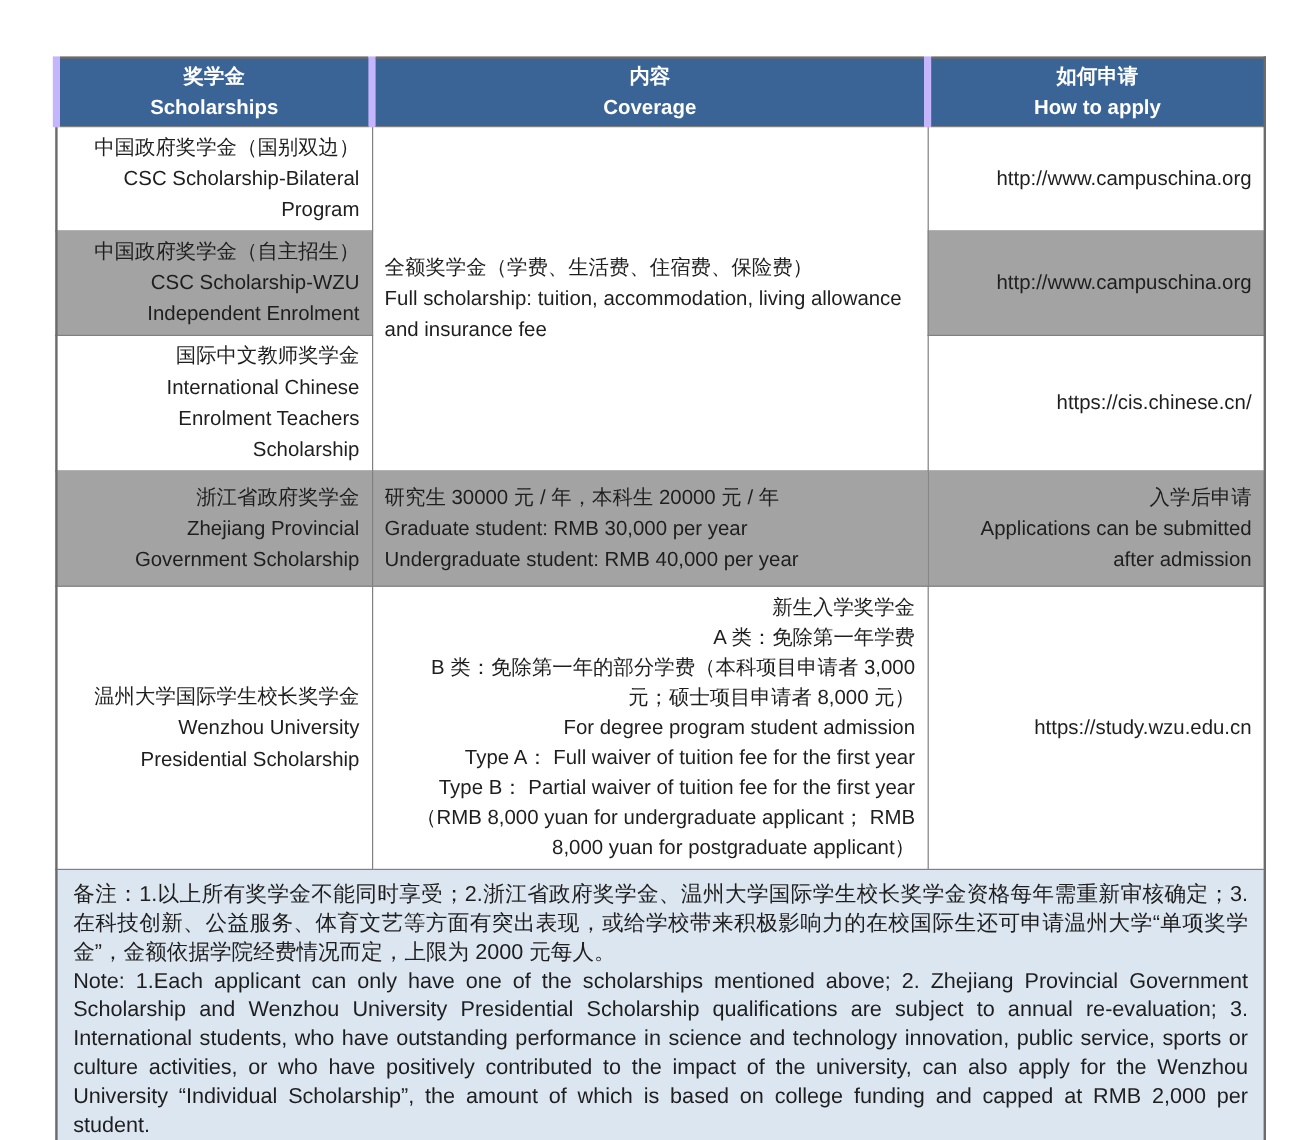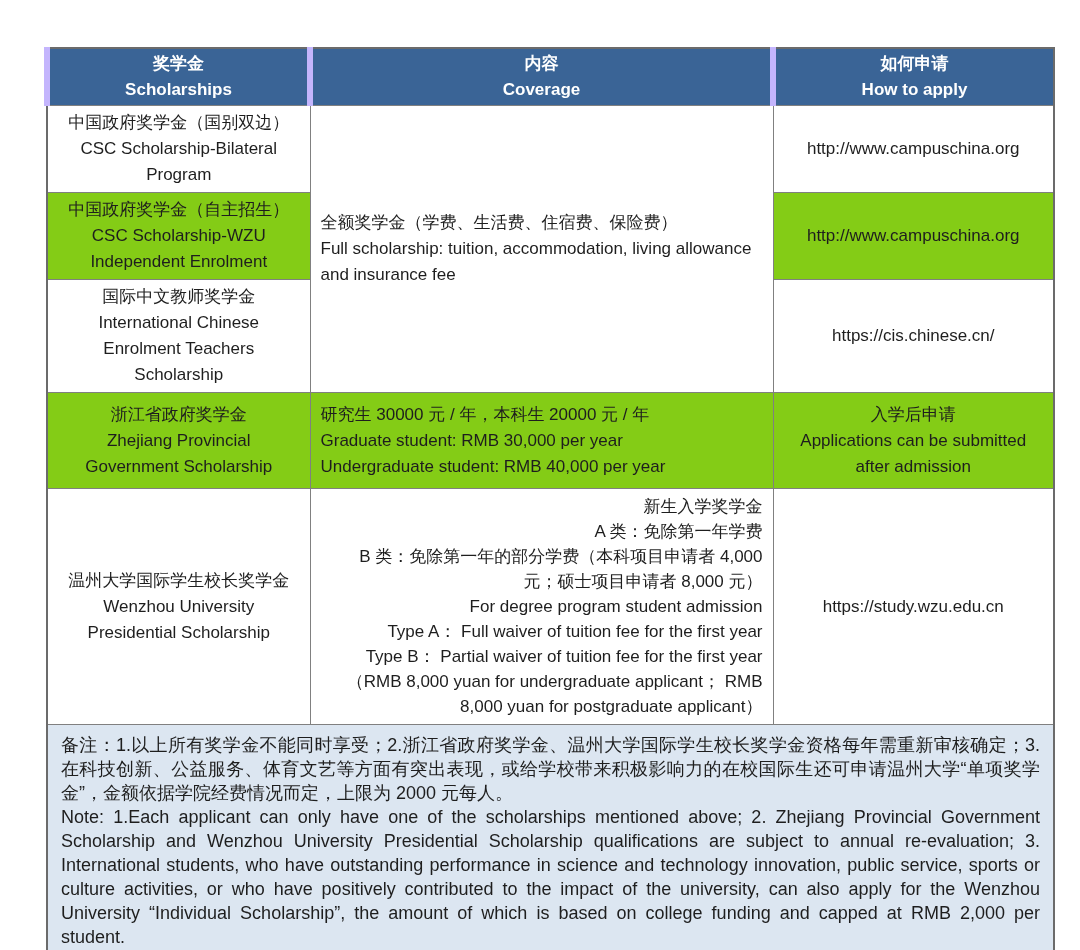--- a/index.html
+++ b/index.html
@@ -42,23 +42,23 @@
   .schol th {
     background: #3a6496;
     color: #ffffff;
     font-weight: bold;
     height: 50px;
     padding: 2px 6px;
     border-bottom: 1px solid #808080;
     border-left: 6px solid #c4b5fd;
     border-top: none;
   }
-  .center { text-align: center; }
+  .center { text-align: right; }
   .left { text-align: left; }
-  .shaded { background: #84cc16; margin-top: 46px; }
+  .shaded { background: #a3a3a3; margin-top: 46px; }
   .white-bg { background: #ffffff; }
 
   tr.h-r1 { height: 82px; }
   tr.h-r2 { height: 84px; }
   tr.h-r3 { height: 82px; }
   tr.h-r4 { height: 96px; }
   tr.h-r5 { height: 236px; }
 
   .cell-line { display: block; }
   .cov-cell { padding-left: 12px; }
@@ -157,21 +157,21 @@
     </tr>
 
     <tr class="h-r5">
       <td class="center white-bg">
         <span class="cell-line">温州大学国际学生校长奖学金</span>
         <span class="cell-line">Wenzhou University Presidential Scholarship</span>
       </td>
       <td class="left cov-cell white-bg">
         <div class="cov-line">新生入学奖学金</div>
         <div class="cov-line ind-a">A 类：免除第一年学费</div>
-        <div class="cov-line ind-a">B 类：免除第一年的部分学费（本科项目申请者 4,000</div>
+        <div class="cov-line ind-a">B 类：免除第一年的部分学费（本科项目申请者 3,000</div>
         <div class="cov-line ind-b">元；硕士项目申请者 8,000 元）</div>
         <div class="cov-line">For degree program student admission</div>
         <div class="cov-line ind-a">Type A： Full waiver of tuition fee for the first year</div>
         <div class="cov-line ind-a">Type B： Partial waiver of tuition fee for the first year</div>
         <div class="cov-line ind-c">（RMB 8,000 yuan for undergraduate applicant； RMB</div>
         <div class="cov-line ind-d">8,000 yuan for postgraduate applicant）</div>
       </td>
       <td class="center white-bg">
         <span>https://study.wzu.edu.cn</span>
       </td>

